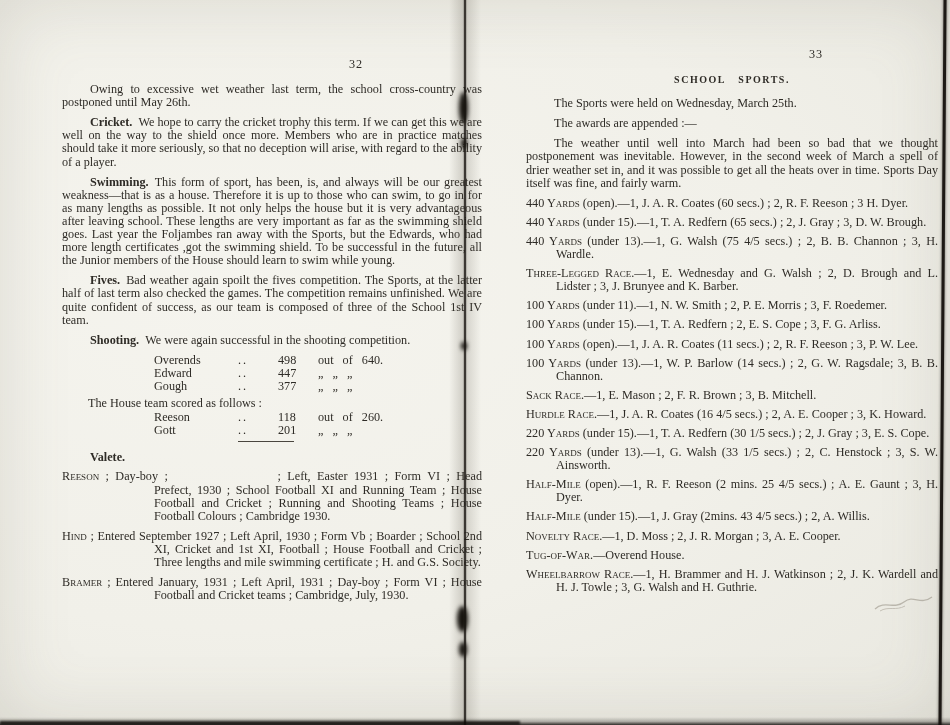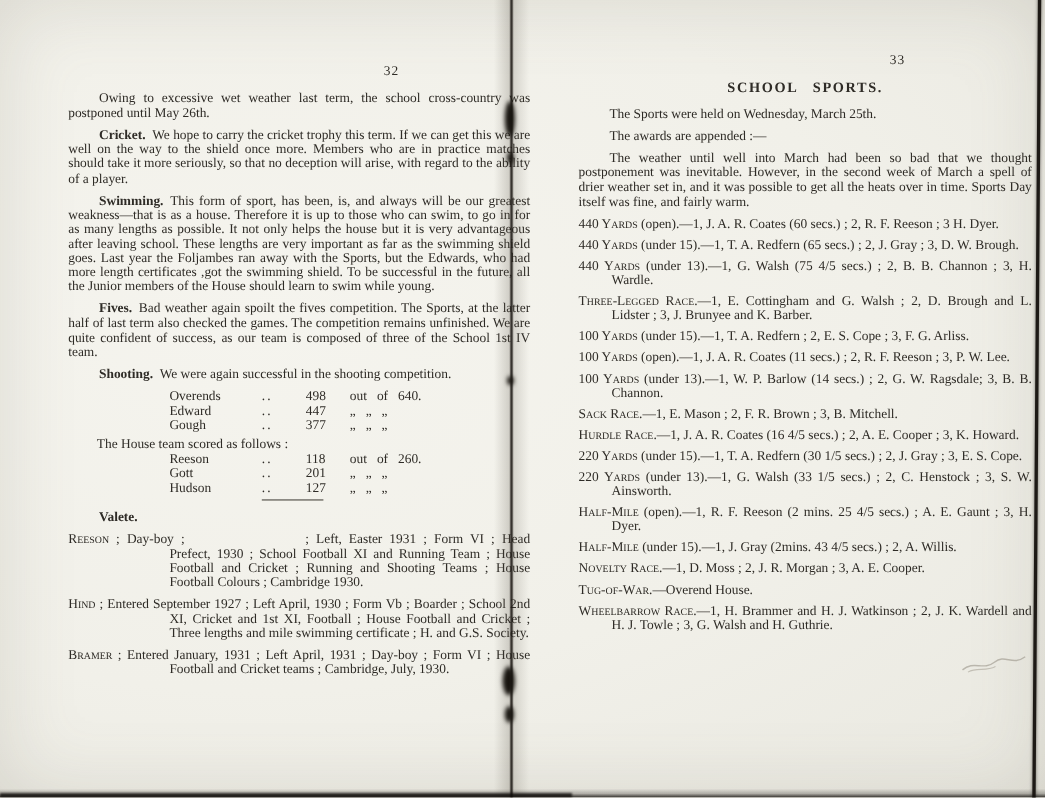--- a/index.html
+++ b/index.html
@@ -41,21 +41,21 @@
   .table-intro { margin: 2px 0 1px 26px; text-align: left; }
   .total-rule {
     width: 56px; height: 1px; background: #4a463f;
     margin: 2px 0 9px 176px;
   }
   .valete-h { font-weight: bold; text-indent: 28px; margin: 4px 0 6px 0; text-align: left; }
   .valete-entry { padding-left: 92px; text-indent: -92px; margin: 0 0 7px 0; }
   .valete-entry .name { font-variant: small-caps; }
   
   .title {
-    text-align: center; font-weight: bold; font-size: 13px;
+    text-align: center; font-weight: bold; font-size: 10px;
     letter-spacing: 1.5px; word-spacing: 9px; margin: 6px 0 11px 0;
   }
   .result { padding-left: 30px; text-indent: -30px; margin: 0 0 6px 0; }
   
   .fold {
     position: absolute; left: 449px; top: 0; width: 32px; height: 725px;
     background: linear-gradient(90deg, rgba(90,84,72,0) 0%, rgba(90,84,72,0.22) 42%,
       rgba(40,36,30,0.55) 50%, rgba(90,84,72,0.18) 58%, rgba(90,84,72,0) 100%);
     pointer-events: none;
   }
@@ -116,21 +116,20 @@
       </div>
 
     <p class="table-intro">The House team scored as follows :</p>
 
     <div class="score-table">
 
         <div class="srow"><span class="c-name">Reeson</span><span class="c-leader">..</span><span class="c-score">118</span><span class="c-suffix">out of 260.</span></div>
 
         <div class="srow"><span class="c-name">Gott</span><span class="c-leader">..</span><span class="c-score">201</span><span class="c-suffix">„ „ „</span></div>
 
-        <div class="srow"><span class="c-name">Hudson</span><span class="c-leader">..</span><span class="c-score">127</span><span class="c-suffix">„ „ „</span></div>
 
       </div>
 
     <div class="total-rule"></div>
 
     <p class="valete-h">Valete.</p>
 
     <div>
 
         <p class="valete-entry"><span class="name">Reeson</span><span> ; Day-boy ;         ; Left, Easter 1931 ; Form VI ; Head Prefect, 1930 ; School Football XI and Running Team ; House Football and Cricket ; Running and Shooting Teams ; House Football Colours ; Cambridge 1930.</span></p>
@@ -151,22 +150,23 @@
     <p class="indent">The weather until well into March had been so bad that we thought postponement was inevitable. However, in the second week of March a spell of drier weather set in, and it was possible to get all the heats over in time. Sports Day itself was fine, and fairly warm.</p>
 
     <div>
 
         <p class="result"><span class="sc">440 Yards</span><span> (open).—1, J. A. R. Coates (60 secs.) ; 2, R. F. Reeson ; 3 H. Dyer.</span></p>
 
         <p class="result"><span class="sc">440 Yards</span><span> (under 15).—1, T. A. Redfern (65 secs.) ; 2, J. Gray ; 3, D. W. Brough.</span></p>
 
         <p class="result"><span class="sc">440 Yards</span><span> (under 13).—1, G. Walsh (75 4/5 secs.) ; 2, B. B. Channon ; 3, H. Wardle.</span></p>
 
-        <p class="result"><span class="sc">Three-Legged Race</span><span>.—1, E. Cottingham and G. Walsh ; 2, D. Brough and L. Lidster ; 3, J. Brunyee and K. Barber.</span></p>
-
+        <p class="result"><span class="sc">Three-Legged Race</span><span>.—1, E. Wednesday and G. Walsh ; 2, D. Brough and L. Lidster ; 3, J. Brunyee and K. Barber.</span></p>
+
+        <p class="result"><span class="sc">100 Yards</span><span> (under 11).—1, N. W. Smith ; 2, P. E. Morris ; 3, F. Roedemer.</span></p>
 
         <p class="result"><span class="sc">100 Yards</span><span> (under 15).—1, T. A. Redfern ; 2, E. S. Cope ; 3, F. G. Arliss.</span></p>
 
         <p class="result"><span class="sc">100 Yards</span><span> (open).—1, J. A. R. Coates (11 secs.) ; 2, R. F. Reeson ; 3, P. W. Lee.</span></p>
 
         <p class="result"><span class="sc">100 Yards</span><span> (under 13).—1, W. P. Barlow (14 secs.) ; 2, G. W. Ragsdale; 3, B. B. Channon.</span></p>
 
         <p class="result"><span class="sc">Sack Race</span><span>.—1, E. Mason ; 2, F. R. Brown ; 3, B. Mitchell.</span></p>
 
         <p class="result"><span class="sc">Hurdle Race</span><span>.—1, J. A. R. Coates (16 4/5 secs.) ; 2, A. E. Cooper ; 3, K. Howard.</span></p>

